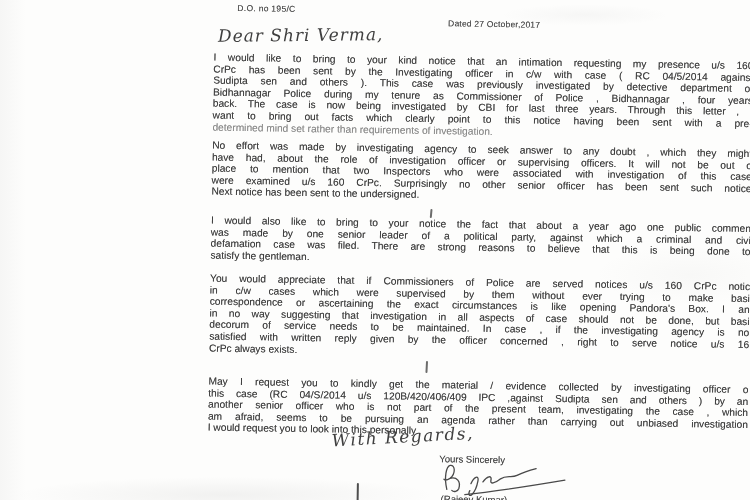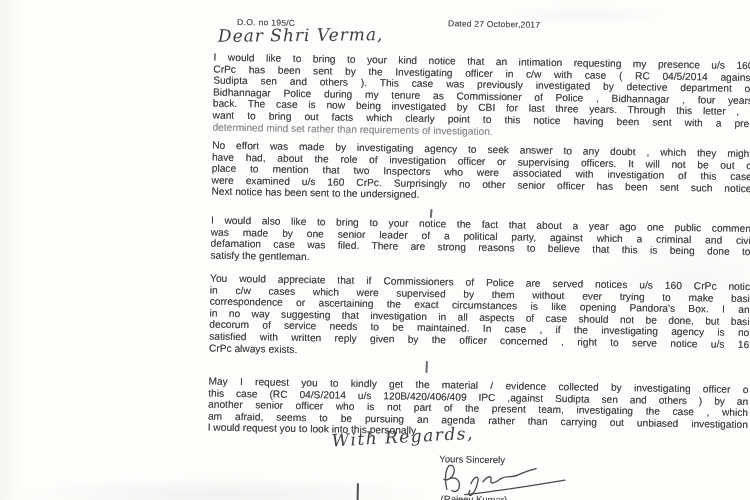--- a/index.html
+++ b/index.html
@@ -17,21 +17,21 @@
       radial-gradient(300px 26px at 30% 99%, rgba(100,100,100,.08), transparent 70%),
       linear-gradient(90deg,#f6f6f5 0px,#fdfdfc 26px,#fdfdfc 100%);
   }
   .page{
     position:absolute;inset:0;
     transform:rotate(0.9deg);
     transform-origin:240px 30px;
     color:#3d3d3d;
   }
   .ref{
-    position:absolute;left:237px;top:17px;
+    position:absolute;left:237px;top:3px;
     font-size:8.5px;letter-spacing:.3px;color:#4c4c4c;
     text-shadow:0 0 .5px rgba(60,60,60,.6);
   }
   .date{
     position:absolute;left:448px;top:15px;
     font-size:8.5px;letter-spacing:.2px;color:#4c4c4c;
     text-shadow:0 0 .5px rgba(60,60,60,.6);
   }
   .hand{
     font-family:"DejaVu Serif", serif;font-style:italic;

